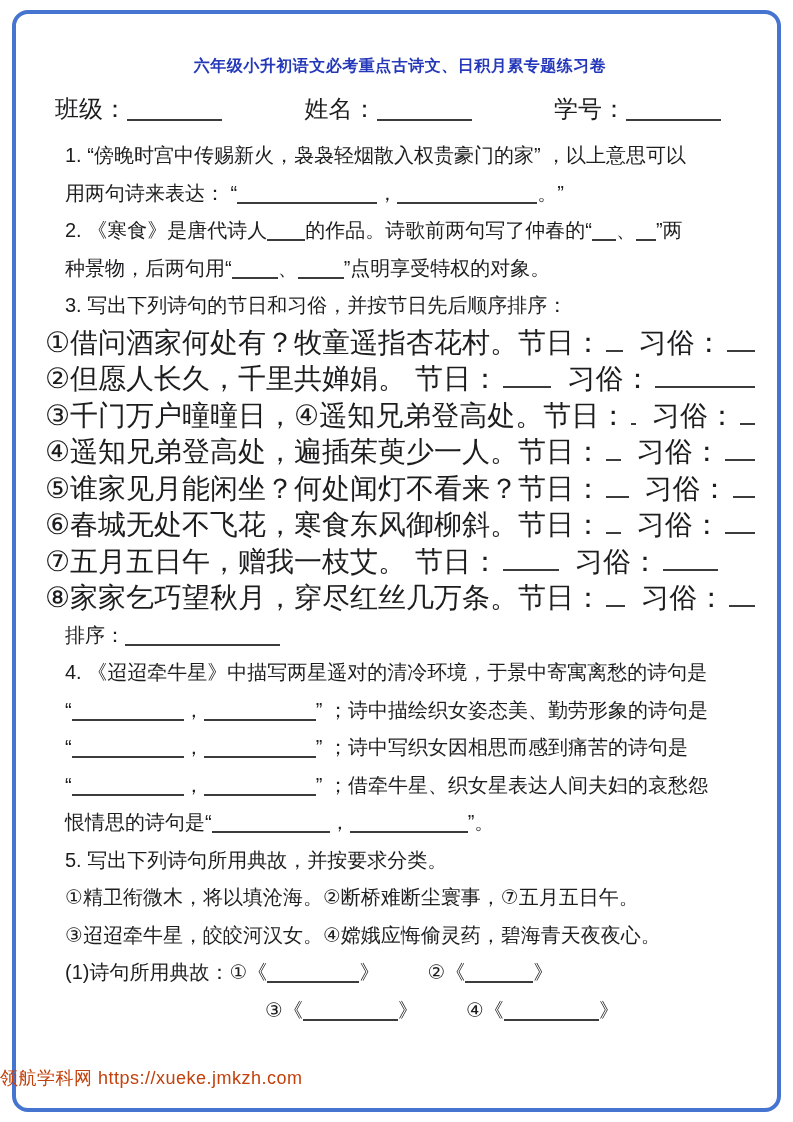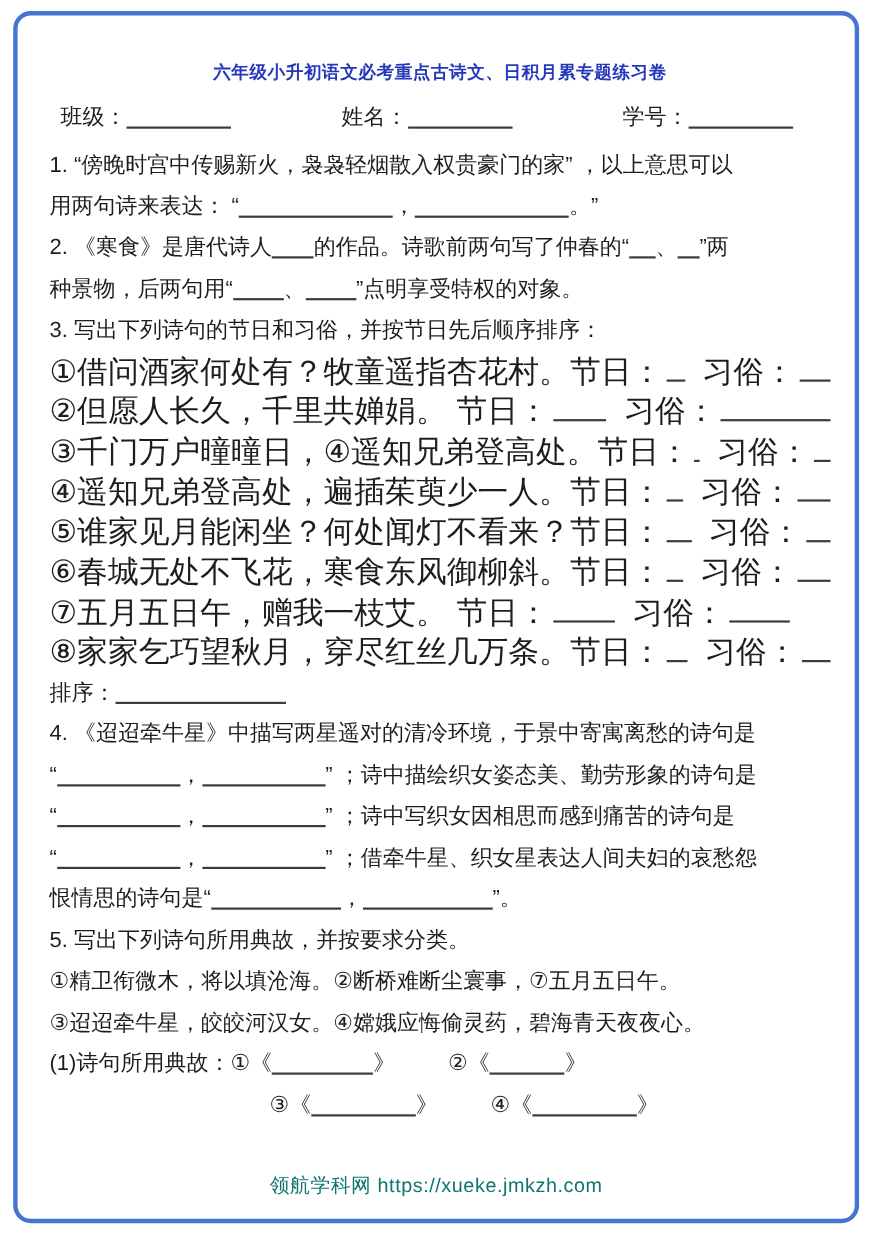--- a/index.html
+++ b/index.html
@@ -28,55 +28,55 @@
     font-weight:bold;
     color:#2438b9;
     letter-spacing:.5px;
     margin:0 0 16px 0;
     white-space:nowrap;
   }
   .fields-row{
     display:flex;
     justify-content:space-between;
     padding:0 34px 0 10px;
-    font-size:20px;
+    font-size:24px;
     margin-bottom:12px;
     gap:39px;
   }
   .field{white-space:nowrap;}
   .blank{
     display:inline-block;
     border-bottom:2px solid #3c3c3c;
     height:2px;
     vertical-align:-4px;
   }
   .gap{display:inline-block;}
   .line{
     font-size:20px;
     line-height:37.5px;
     white-space:nowrap;
+    margin-left:20px;
   }
   .festival-row{
     display:flex;
     align-items:baseline;
     font-size:28px;
     line-height:36.5px;
     white-space:nowrap;
   }
   .festival-row .poem{flex:0 0 370px;}
   .festival-row .jieri-label{margin-right:4px;}
   .festival-row .xisu-label{margin-left:16px;margin-right:4px;}
   .indent-200{padding-left:200px;}
   .watermark{
     position:absolute;
     left:0;right:0;
     top:1066px;
-    text-align:center;
     font-size:18px;
-    color:#0f766e;
+    color:#c2410c;
     letter-spacing:.5px;
   }
 </style>
 </head>
 <body>
 
 <div class="page">
   <div class="frame"></div>
 
   <div class="content">

